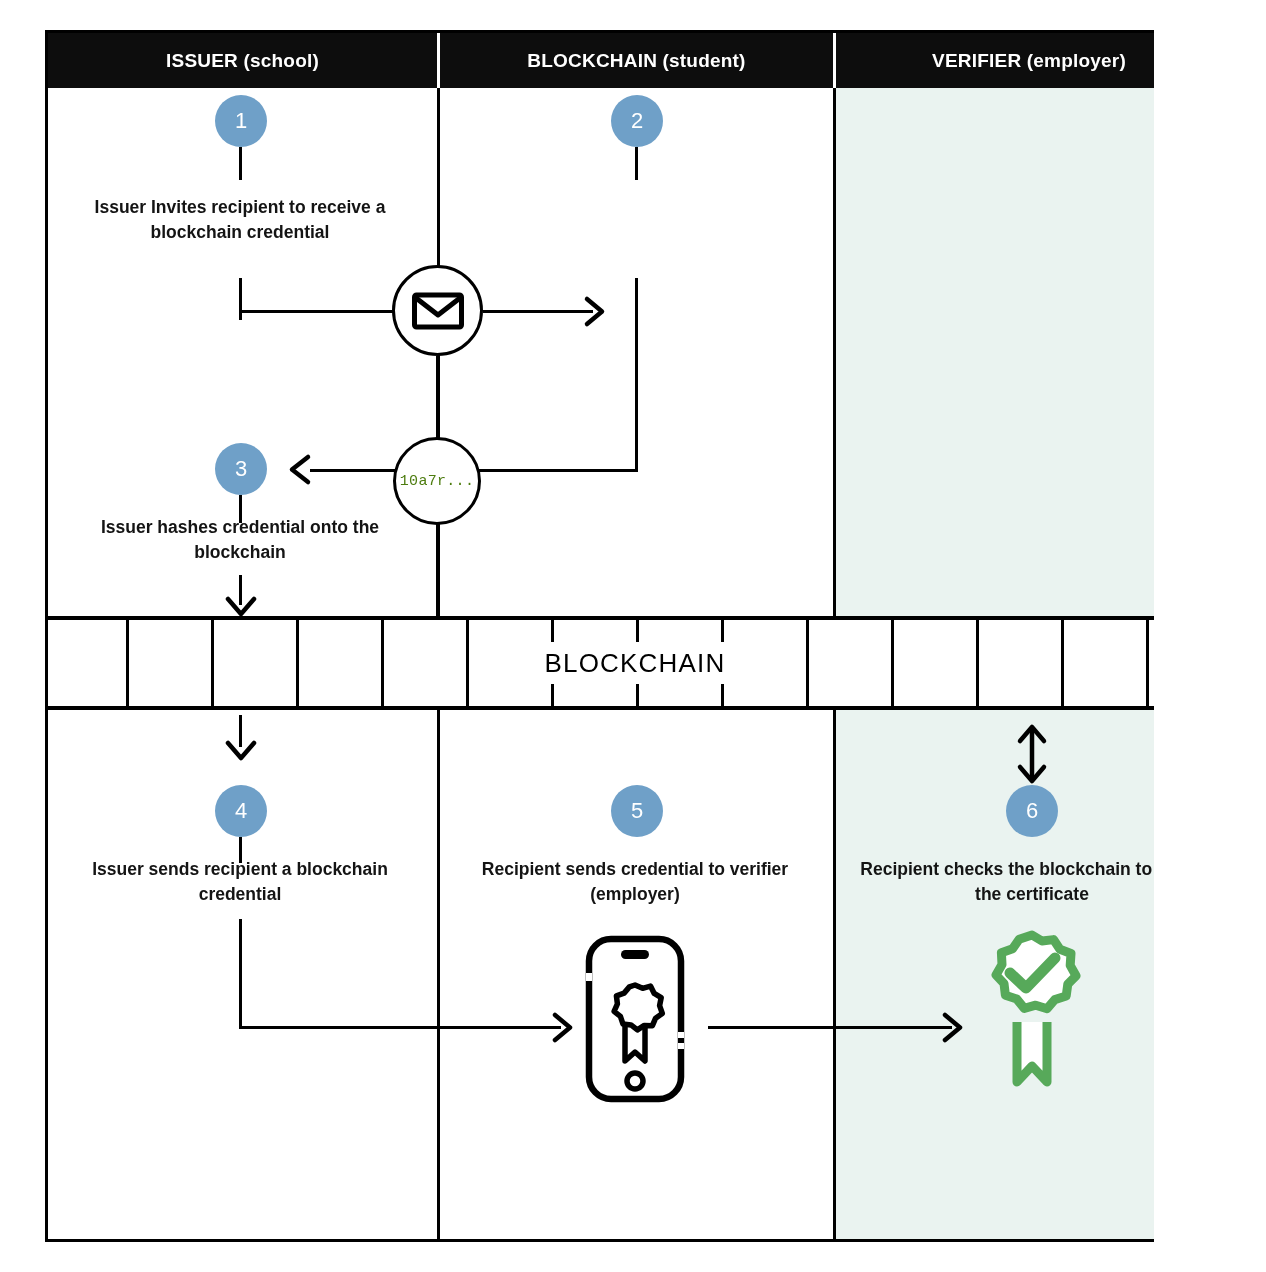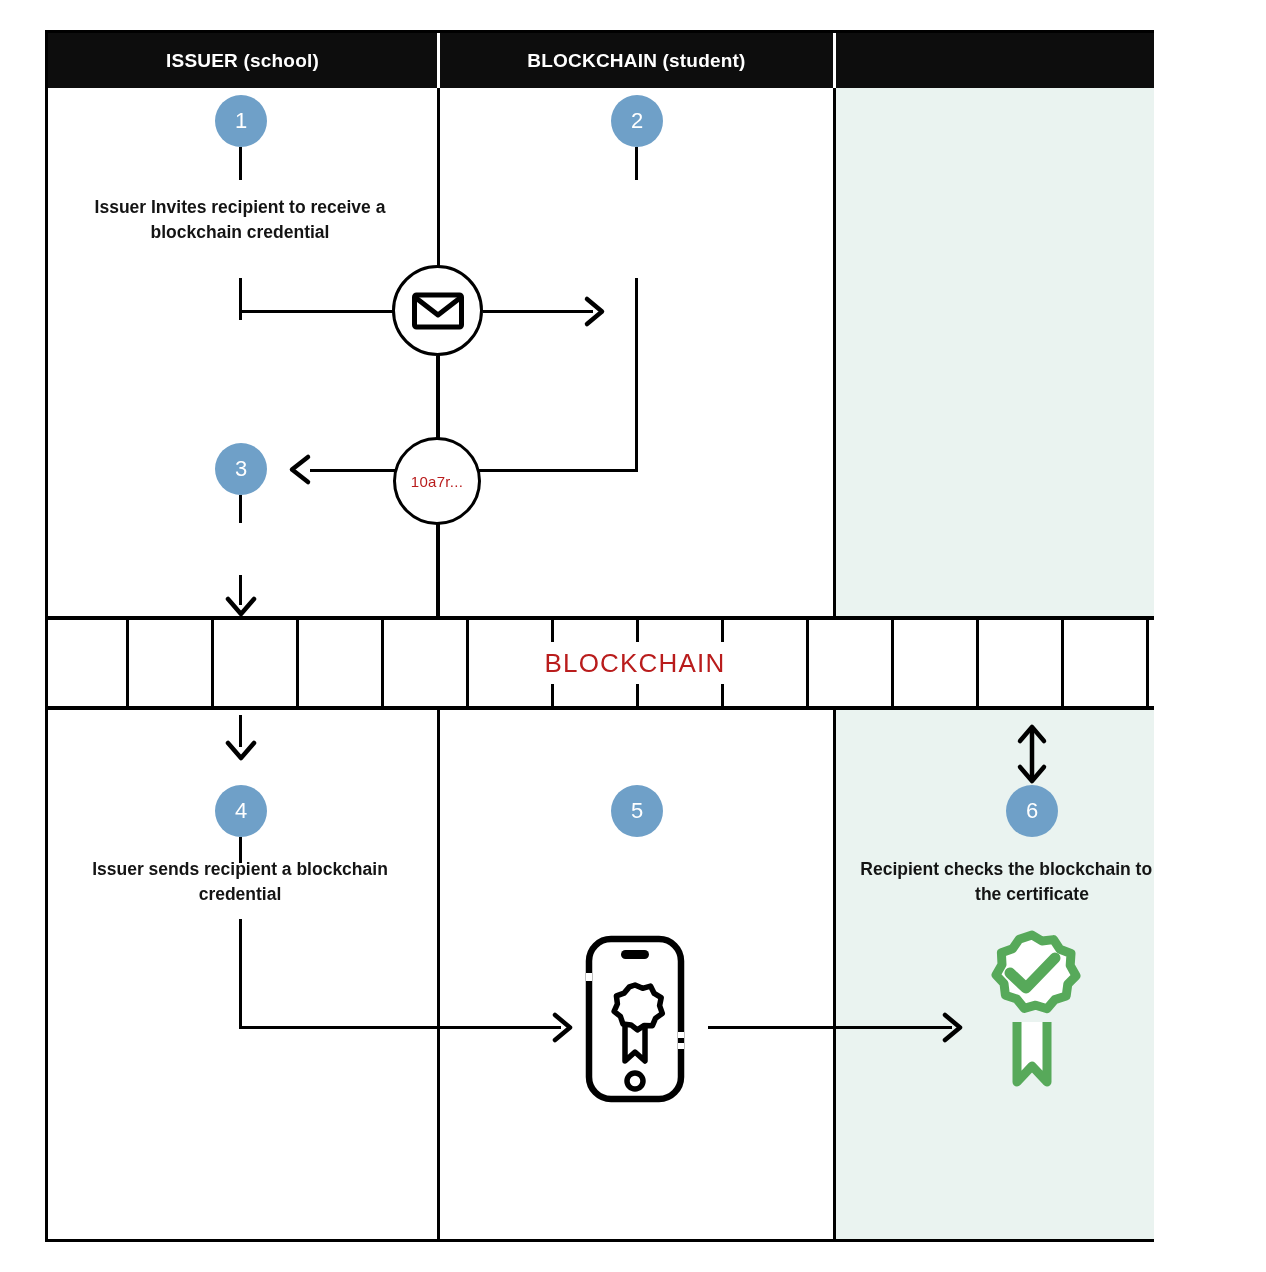--- a/index.html
+++ b/index.html
@@ -48,21 +48,21 @@
     position:absolute;left:0px;top:583px;width:1174px;height:94px;
     border-top:4px solid #000;border-bottom:4px solid #000;
     box-sizing:border-box;background:#fff;
   }
   .bc-seg{position:absolute;top:0;width:3px;height:100%;background:#000;}
   .bc-tick-t{position:absolute;top:0;width:3px;height:22px;background:#000;}
   .bc-tick-b{position:absolute;bottom:0;width:3px;height:22px;background:#000;}
   .bc-label{
     position:absolute;left:0;top:0;width:100%;height:100%;
     display:flex;align-items:center;justify-content:center;
-    font-size:26px;letter-spacing:1.2px;color:#b91c1c;
+    font-size:26px;letter-spacing:1.2px;color:#000000;
     font-family:"Liberation Sans", sans-serif;
   }
 
   
   .bubble{
     position:absolute;width:52px;height:52px;border-radius:50%;
     background:#6fa0c8;color:#fff;font-size:22px;
     display:flex;align-items:center;justify-content:center;
     box-sizing:border-box;
   }
@@ -77,40 +77,43 @@
   .ln-v{position:absolute;width:3px;background:#000;}
   .ln-h{position:absolute;height:3px;background:#000;}
 
   .arrow-svg{position:absolute;overflow:visible;}
 
   
   .icirc{
     position:absolute;border-radius:50%;border:3px solid #000;background:#fff;
     display:flex;align-items:center;justify-content:center;box-sizing:border-box;
   }
-  .hash-txt{font-size:15px;color:#b91c1c;font-weight:400;letter-spacing:.3px;}
+  .hash-txt{font-size:15px;color:#4d7c0f;font-weight:400;letter-spacing:.3px;font-family:Liberation Mono, monospace;}
 
   svg{display:block;}
 </style>
 </head>
 <body>
 
 <div id="stage">
 
   <div class="frame">
 
     <div class="verifier-tint"></div>
 
     <div class="header-band">
       <div class="header-cell hc-0">
         <span>ISSUER (school)</span>
       </div>
       <div class="header-cell hc-1">
         <span>BLOCKCHAIN (student)</span>
       </div>
+      <div class="header-cell hc-2">
+        <span>VERIFIER (employer)</span>
+      </div>
     </div>
 
     <div class="vdiv vdiv-a"></div>
     <div class="vdiv vdiv-b"></div>
     <div class="vdiv vdiv-a2"></div>
     <div class="vdiv vdiv-b2"></div>
 
     <div class="bubble" style="left:167px;top:62px;">
       <span>1</span>
     </div>
@@ -151,20 +154,21 @@
     <svg class="arrow-svg" style="left:238px;top:422px;" width="28" height="30" viewBox="0 0 28 30">
       <path d="M22 2 L6 14.5 L22 27" fill="none" stroke="#000" stroke-width="4.5" stroke-linecap="round" stroke-linejoin="round"></path>
     </svg>
 
     <div class="ln-v" style="left:388px;top:490px;height:95px;"></div>
 
     <div class="bubble" style="left:167px;top:410px;">
       <span>3</span>
     </div>
     <div class="ln-v" style="left:191px;top:462px;height:28px;"></div>
+    <div class="caption" style="left:28px;top:482px;width:328px;">Issuer hashes credential onto the blockchain</div>
 
     <div class="ln-v" style="left:191px;top:542px;height:30px;"></div>
     <svg class="arrow-svg" style="left:177px;top:562px;" width="32" height="26" viewBox="0 0 32 26">
       <path d="M3 4 L16 19 L29 4" fill="none" stroke="#000" stroke-width="4.5" stroke-linecap="round" stroke-linejoin="round"></path>
     </svg>
 
     <div class="bc-band">
       <div class="bc-seg" style="left:78px;"></div>
       <div class="bc-seg" style="left:163px;"></div>
       <div class="bc-seg" style="left:248px;"></div>
@@ -196,20 +200,21 @@
 
     <div class="ln-v" style="left:191px;top:886px;height:110px;"></div>
     <div class="ln-h" style="left:191px;top:993px;width:322px;"></div>
     <svg class="arrow-svg" style="left:503px;top:979px;" width="26" height="32" viewBox="0 0 26 32">
       <path d="M4 3 L19 15.5 L4 28" fill="none" stroke="#000" stroke-width="4.5" stroke-linecap="round" stroke-linejoin="round"></path>
     </svg>
 
     <div class="bubble" style="left:563px;top:752px;">
       <span>5</span>
     </div>
+    <div class="caption" style="left:406px;top:824px;width:362px;">Recipient sends credential to verifier (employer)</div>
 
     <div style="position:absolute;left:533px;top:900px;width:108px;height:172px;">
       <svg width="108" height="172" viewBox="0 0 108 172">
 
         <path d="M30 6 H78 a22 22 0 0 1 22 22 V144 a22 22 0 0 1 -22 22 H30 a22 22 0 0 1 -22 -22 V28 a22 22 0 0 1 22 -22 Z" fill="none" stroke="#000" stroke-width="6.5" stroke-linejoin="round"></path>
 
         <rect x="40" y="17" width="28" height="9" rx="4.5" fill="#000"></rect>
 
         <circle cx="54" cy="148" r="8" fill="none" stroke="#000" stroke-width="5.5"></circle>
 

